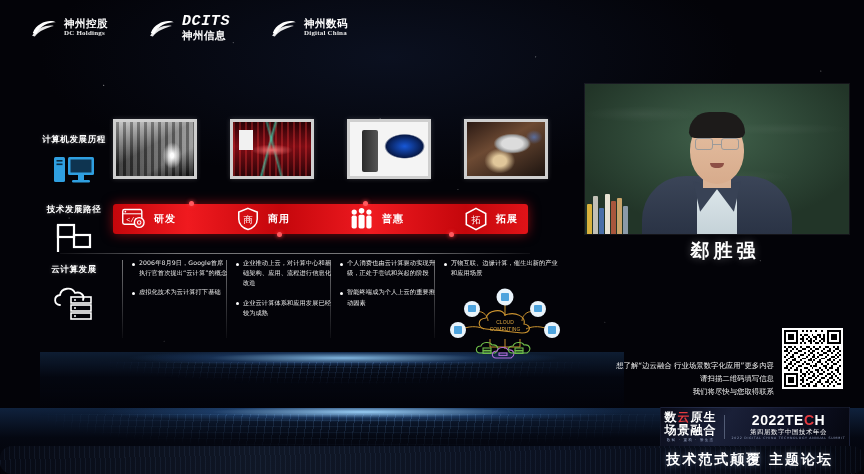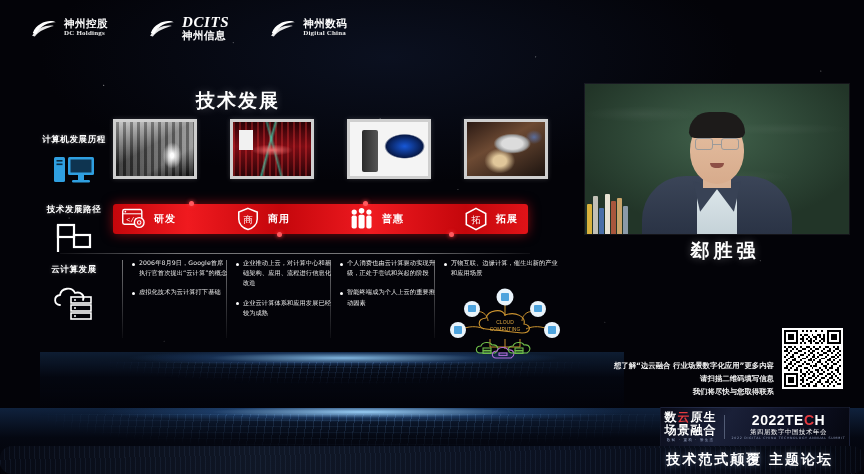--- a/index.html
+++ b/index.html
@@ -76,21 +76,21 @@
     display:flex; align-items:center; gap:40px;
     z-index:6;
   }
   .logo { display:flex; align-items:center; gap:6px; }
   .swoosh { width:28px; height:22px; flex:none; }
   .logo-txt { line-height:1.08; }
   .logo-cn { font-size:10.5px; font-weight:bold; letter-spacing:.5px; }
   .logo-en { font-size:7px; font-weight:bold; letter-spacing:.2px; color:#e9e9e9;
              font-family:"Liberation Serif",serif; }
   .logo-dcits { font-size:15px; font-weight:bold; letter-spacing:.6px;
-                font-family:Liberation Serif, serif; font-style:italic; }
+                font-family:Liberation Mono, monospace; font-style:italic; }
 
   
   .slide { position:absolute; left:0; top:72px; width:570px; height:290px; z-index:5; }
   .slide-title {
     position:absolute; left:196px; top:16px;
     font-size:19px; font-weight:bold; letter-spacing:2px;
     text-shadow:0 0 8px rgba(255,255,255,.25);
   }
 
   .row-label { position:absolute; text-align:center; }
@@ -233,21 +233,21 @@
   }
   .sp-title-bar div { font-size:8px; font-weight:bold; letter-spacing:.4px; }
 
   .qr-block { position:absolute; left:14px; top:308px; width:268px; height:82px; }
   .qr-code {
     position:absolute; right:9px; top:20px; width:61px; height:61px;
     background:#fff; padding:2px;
   }
   .qr-text {
     position:absolute; left:0; right:78px; top:52px;
-    text-align:right; font-size:7.4px; line-height:1.75; color:#f0f0f0; font-weight:bold;
+    text-align:right; font-size:7.4px; line-height:1.75; color:#f0f0f0; font-weight:normal;
   }
 
   .event-logo {
     position:absolute; left:90px; top:407px; width:190px; height:40px;
     background:linear-gradient(120deg,#090b18,#1a2038 35%,#0d1022 70%,#05060e);
     border:1px solid rgba(120,150,220,.12);
     display:flex; align-items:center; justify-content:center; gap:7px;
     overflow:hidden;
   }
   .el-left { line-height:1.1; text-align:center; }
@@ -320,21 +320,20 @@
       <div class="logo-txt">
         <div class="logo-cn">神州数码</div>
         <div class="logo-en">Digital China</div>
       </div>
     </div>
 
   </div>
 
   <div class="slide">
 
-    <div class="slide-title">技术发展</div>
 
     <div class="row-label" style="left:34px; top:62px; width:80px;">
       <div class="cap">计算机发展历程</div>
       <svg width="44" height="38" viewBox="0 0 44 38" style="margin-top:6px">
         <rect x="2" y="5" width="11" height="25" rx="1.5" fill="#2f9fe0"></rect>
         <rect x="4.5" y="8" width="6" height="1.6" fill="#0b2d45"></rect>
         <rect x="4.5" y="11.5" width="6" height="1.6" fill="#0b2d45"></rect>
         <rect x="16" y="5" width="26" height="18" rx="1.5" fill="#2f9fe0"></rect>
         <rect x="18.5" y="7.5" width="21" height="13" fill="#0e3450"></rect>
         <rect x="26" y="23" width="6" height="5" fill="#2f9fe0"></rect>

